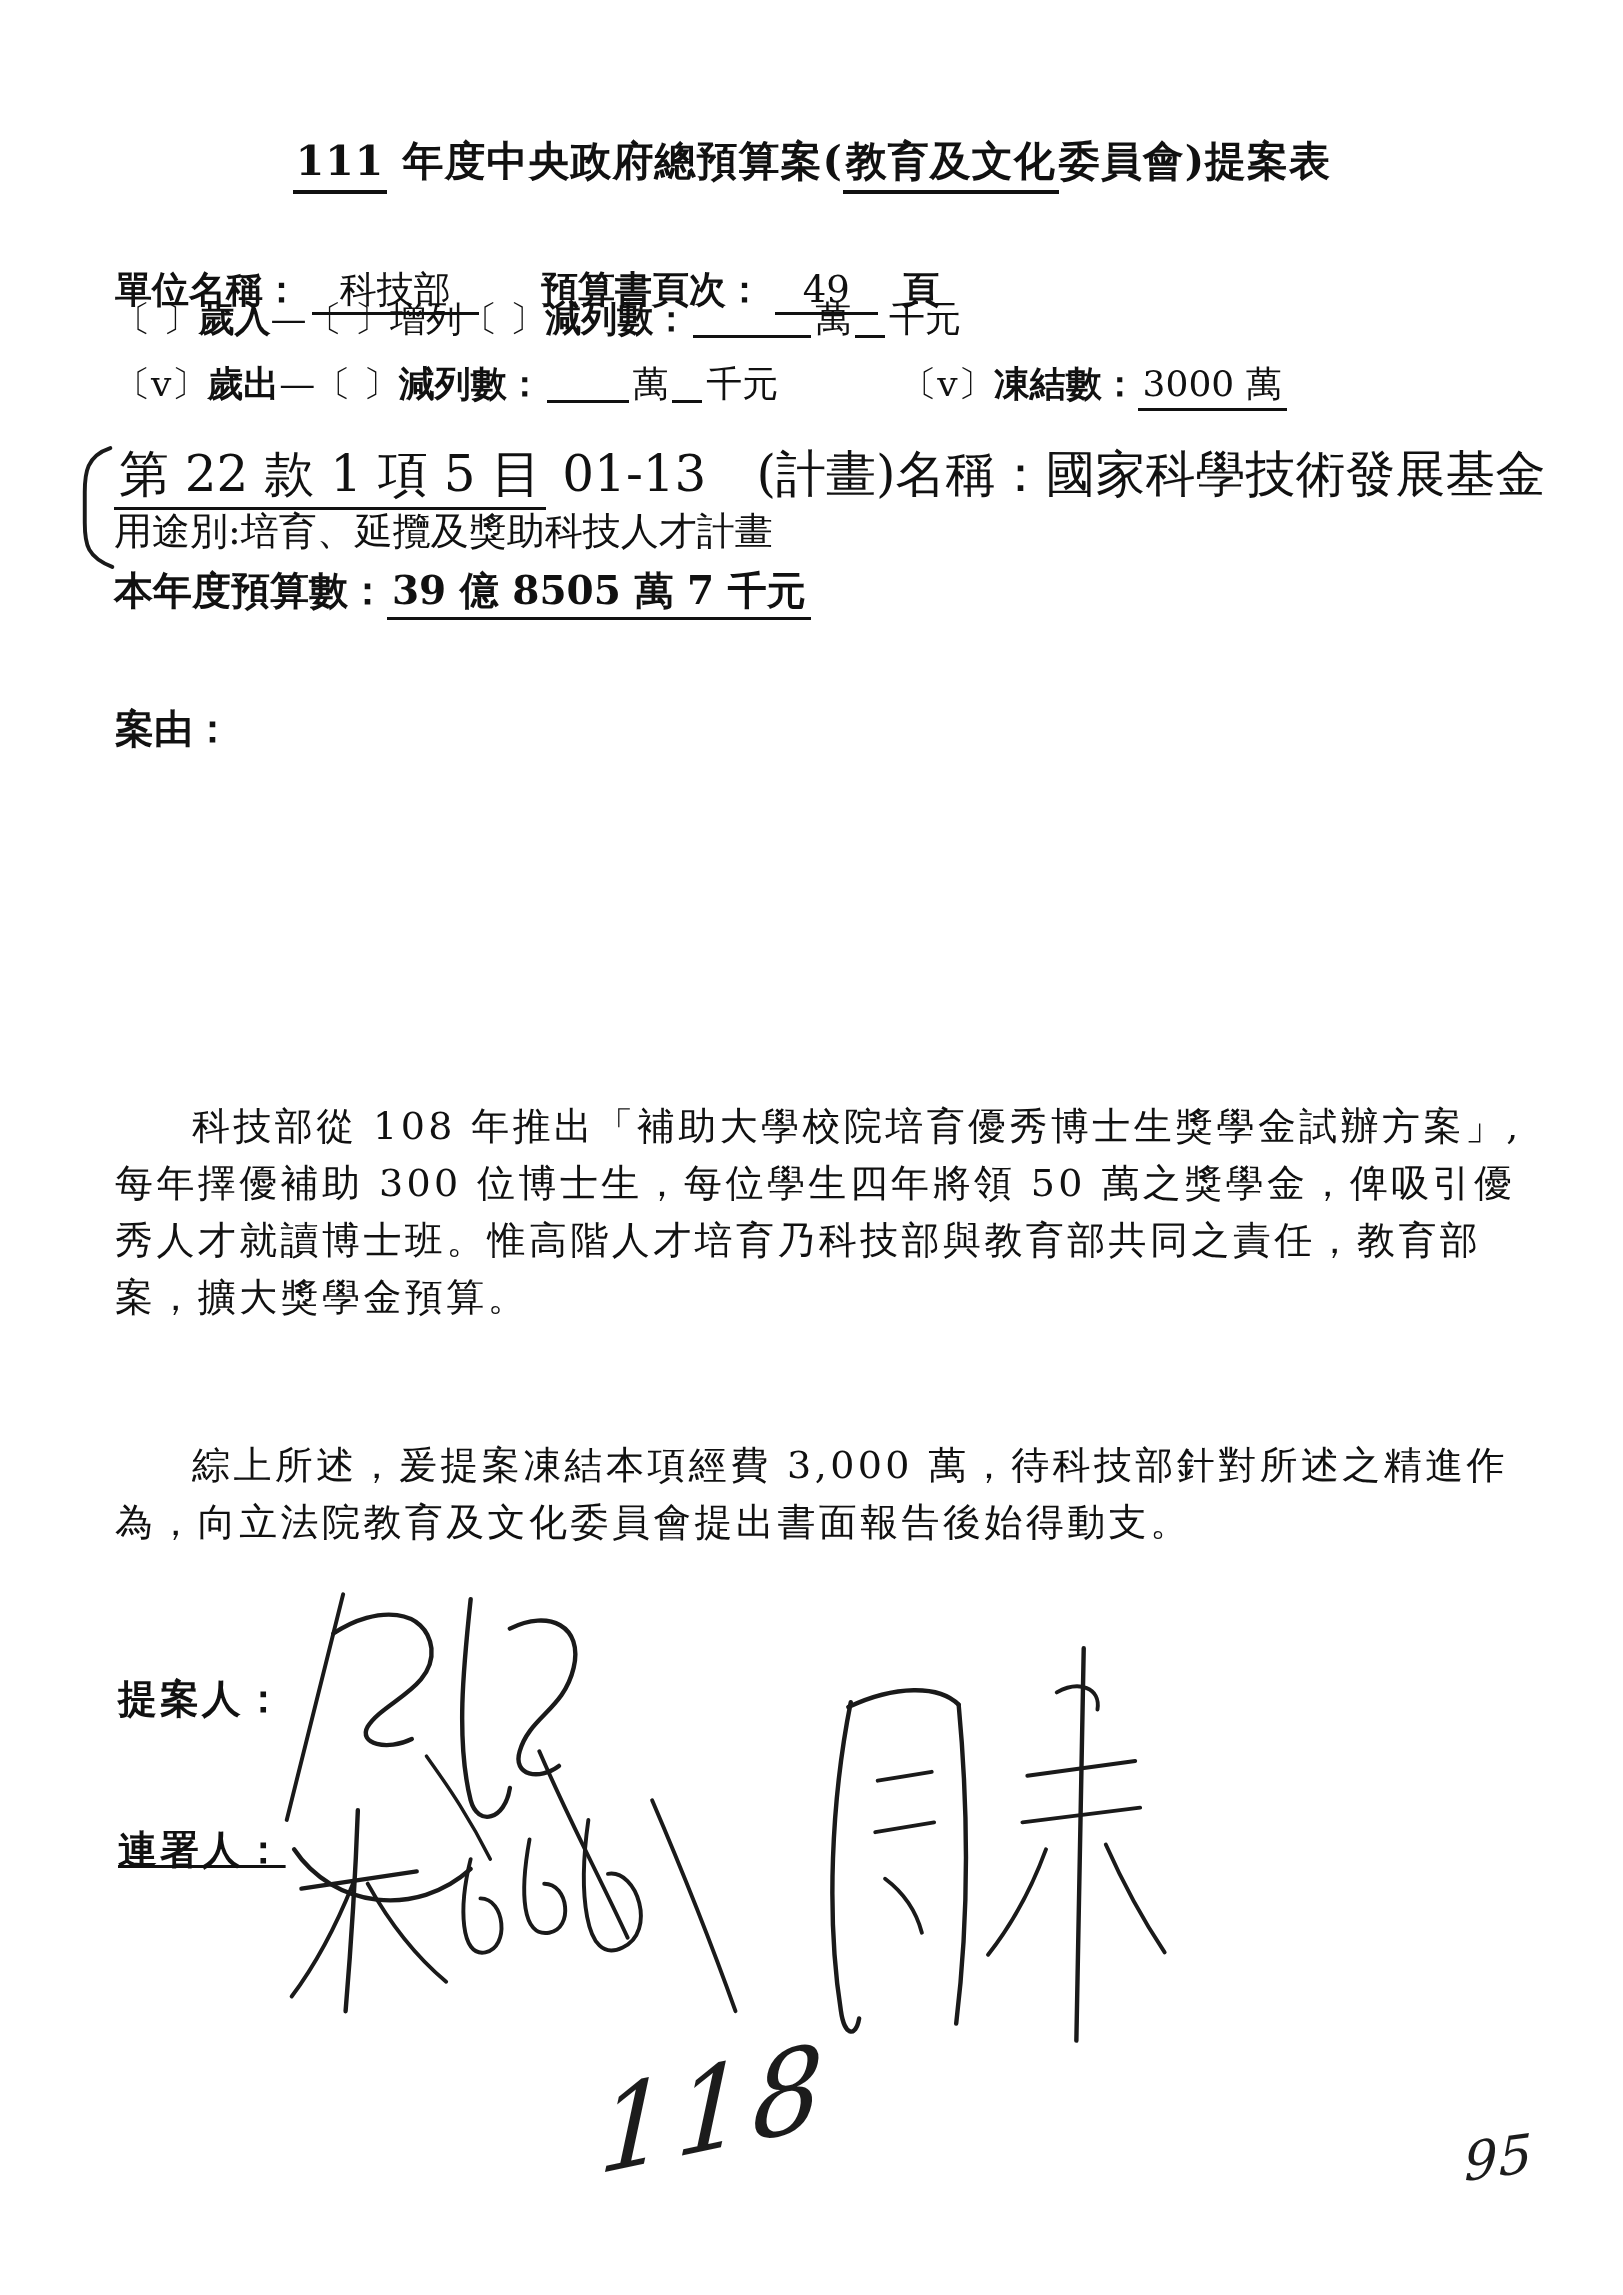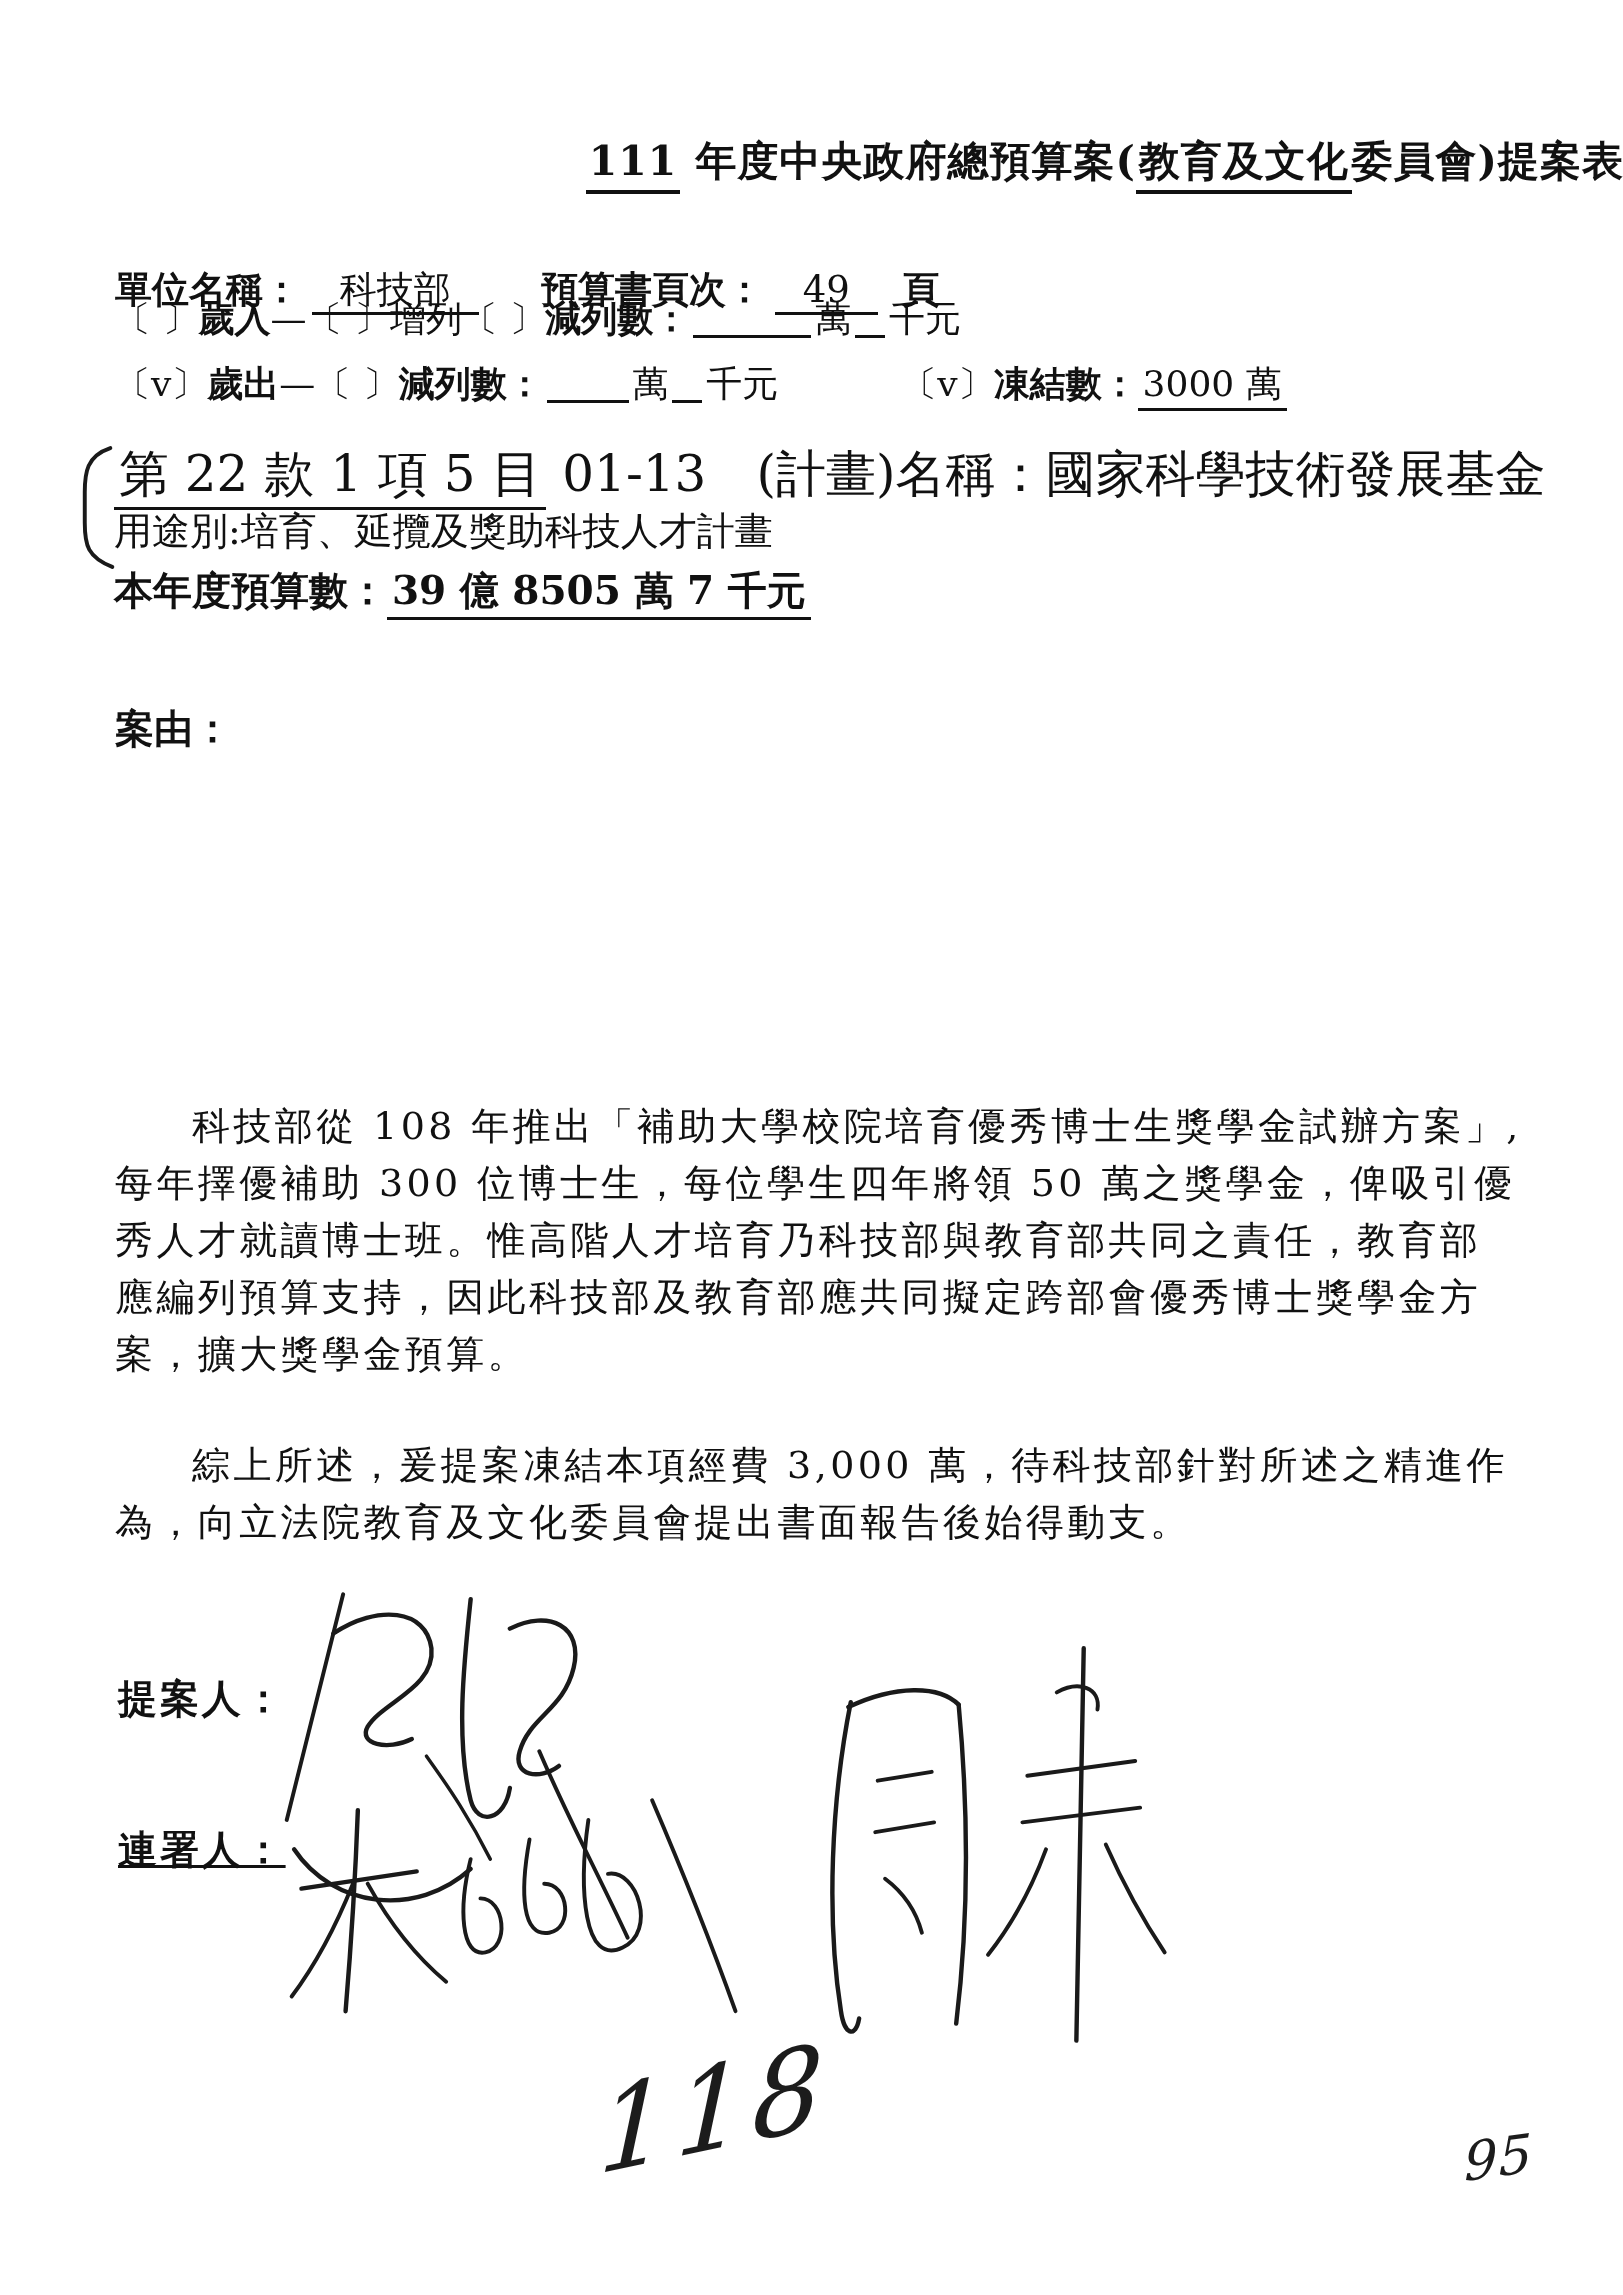--- a/index.html
+++ b/index.html
@@ -8,21 +8,21 @@
     font-family:"DejaVu Serif","Liberation Serif",serif;color:#111;
     overflow:hidden;
   }
   .line{position:absolute;white-space:nowrap;line-height:1;font-size:37px;}
   .b{font-weight:bold;}
   .u{border-bottom:3.4px solid #111;padding:0 4.9px 3.9px 4.9px;}
   .u-title{border-bottom:4.9px solid #111;padding:0 2.9px 4.9px 2.9px;}
   .val{display:inline-block;text-align:center;}
   .blank{display:inline-block;border-bottom:3.4px solid #111;height:4.9px;vertical-align:-6.9px;margin:0 3.9px;}
   .spacer{display:inline-block;}
-  .title-line{font-size:41px;font-weight:bold;width:1624px;text-align:right;letter-spacing:1px;}
+  .title-line{font-size:41px;font-weight:bold;width:1624px;text-align:center;letter-spacing:1px;}
   .cb{font-size:36px;}
   .para{position:absolute;left:115px;width:1418px;font-size:38px;letter-spacing:3.4px;}
   .para .pl{height:57px;line-height:57px;white-space:nowrap;}
   .indent{text-indent:77px;}
   .sig-label{font-size:39px;font-weight:bold;letter-spacing:2.9px;}
   .handnum{position:absolute;font-style:italic;color:#1c1c1c;line-height:1;}
   .num118{font-size:113px;letter-spacing:6.9px;transform:rotate(-12deg) skewX(-14deg);}
   .num95{font-size:53px;letter-spacing:1px;transform:rotate(-8deg) skewX(-8deg);}
   svg{position:absolute;overflow:visible;}
   svg path{fill:none;stroke:#1a1a1a;stroke-linecap:round;stroke-linejoin:round;}
@@ -71,21 +71,20 @@
 
   <div class="line" style="top:709px;left:115px;font-size:39px;">
     <span class="b">案由：</span>
   </div>
 
 
   <div class="para" style="top:1098px;">
     <div class="pl indent">科技部從 108 年推出「補助大學校院培育優秀博士生獎學金試辦方案」,</div>
     <div class="pl">每年擇優補助 300 位博士生，每位學生四年將領 50 萬之獎學金，俾吸引優</div>
     <div class="pl">秀人才就讀博士班。惟高階人才培育乃科技部與教育部共同之責任，教育部</div>
-    <div class="pl">應編列預算支持，因此科技部及教育部應共同擬定跨部會優秀博士獎學金方</div>
     <div class="pl">案，擴大獎學金預算。</div>
   </div>
 
   <div class="para" style="top:1437px;">
     <div class="pl indent">綜上所述，爰提案凍結本項經費 3,000 萬，待科技部針對所述之精進作</div>
     <div class="pl">為，向立法院教育及文化委員會提出書面報告後始得動支。</div>
   </div>
 
   <div class="line sig-label" style="top:1679px;left:118px;">
     <span>提案人：</span>

